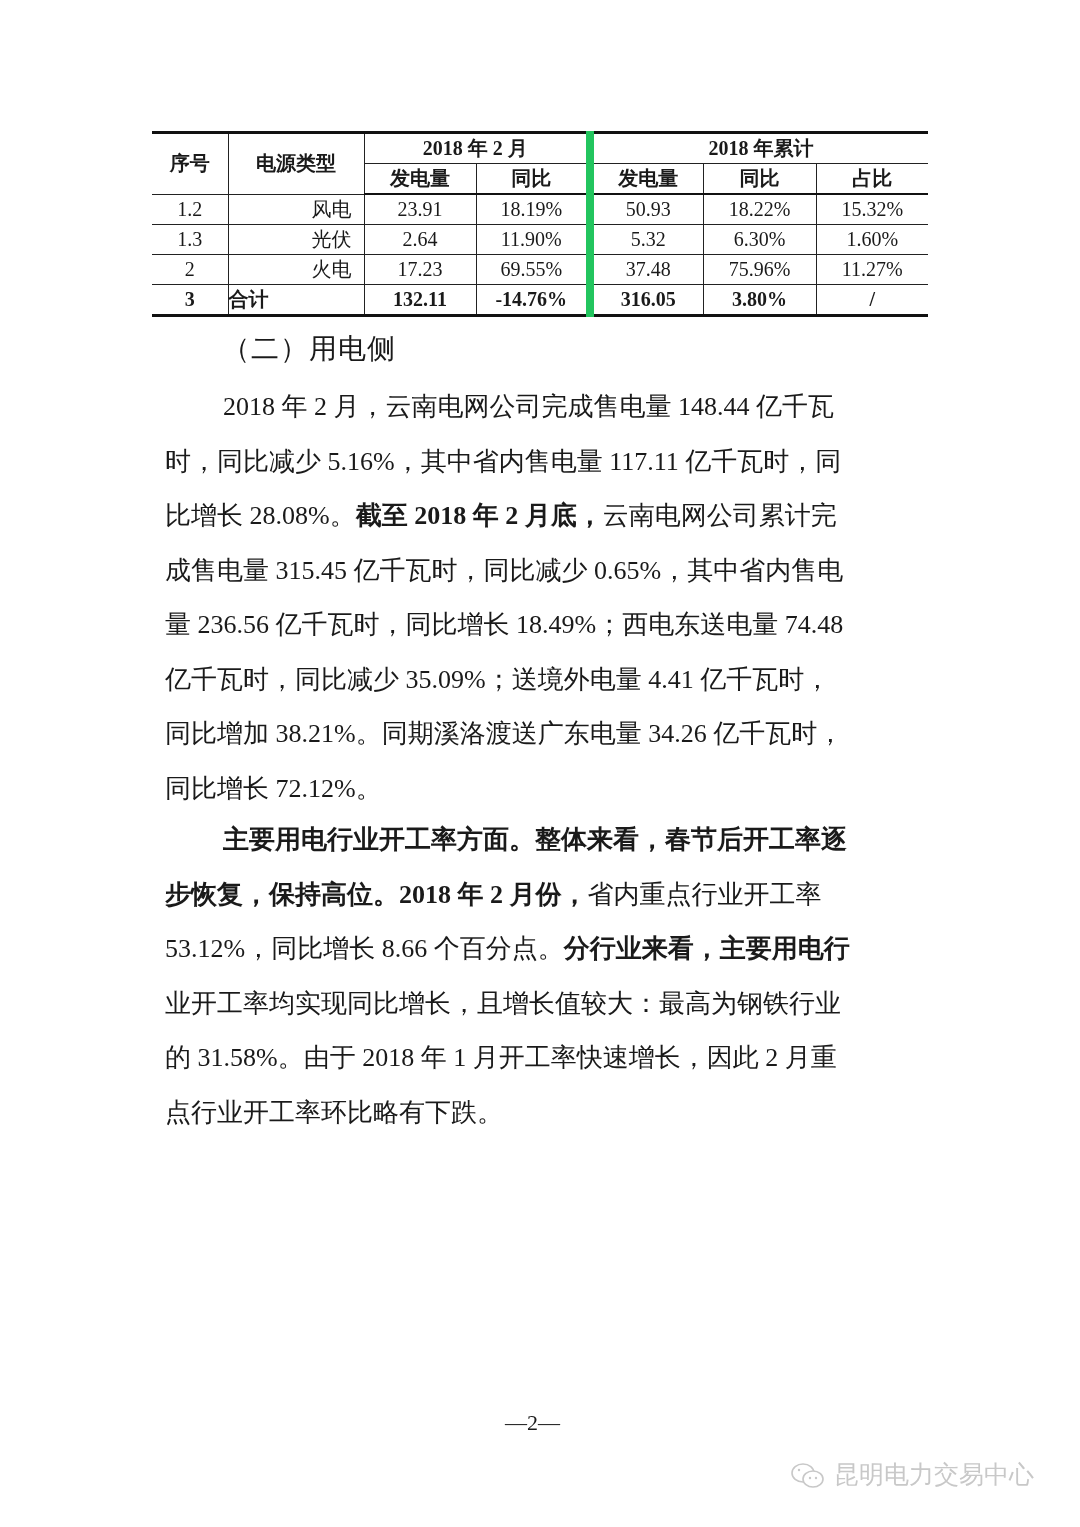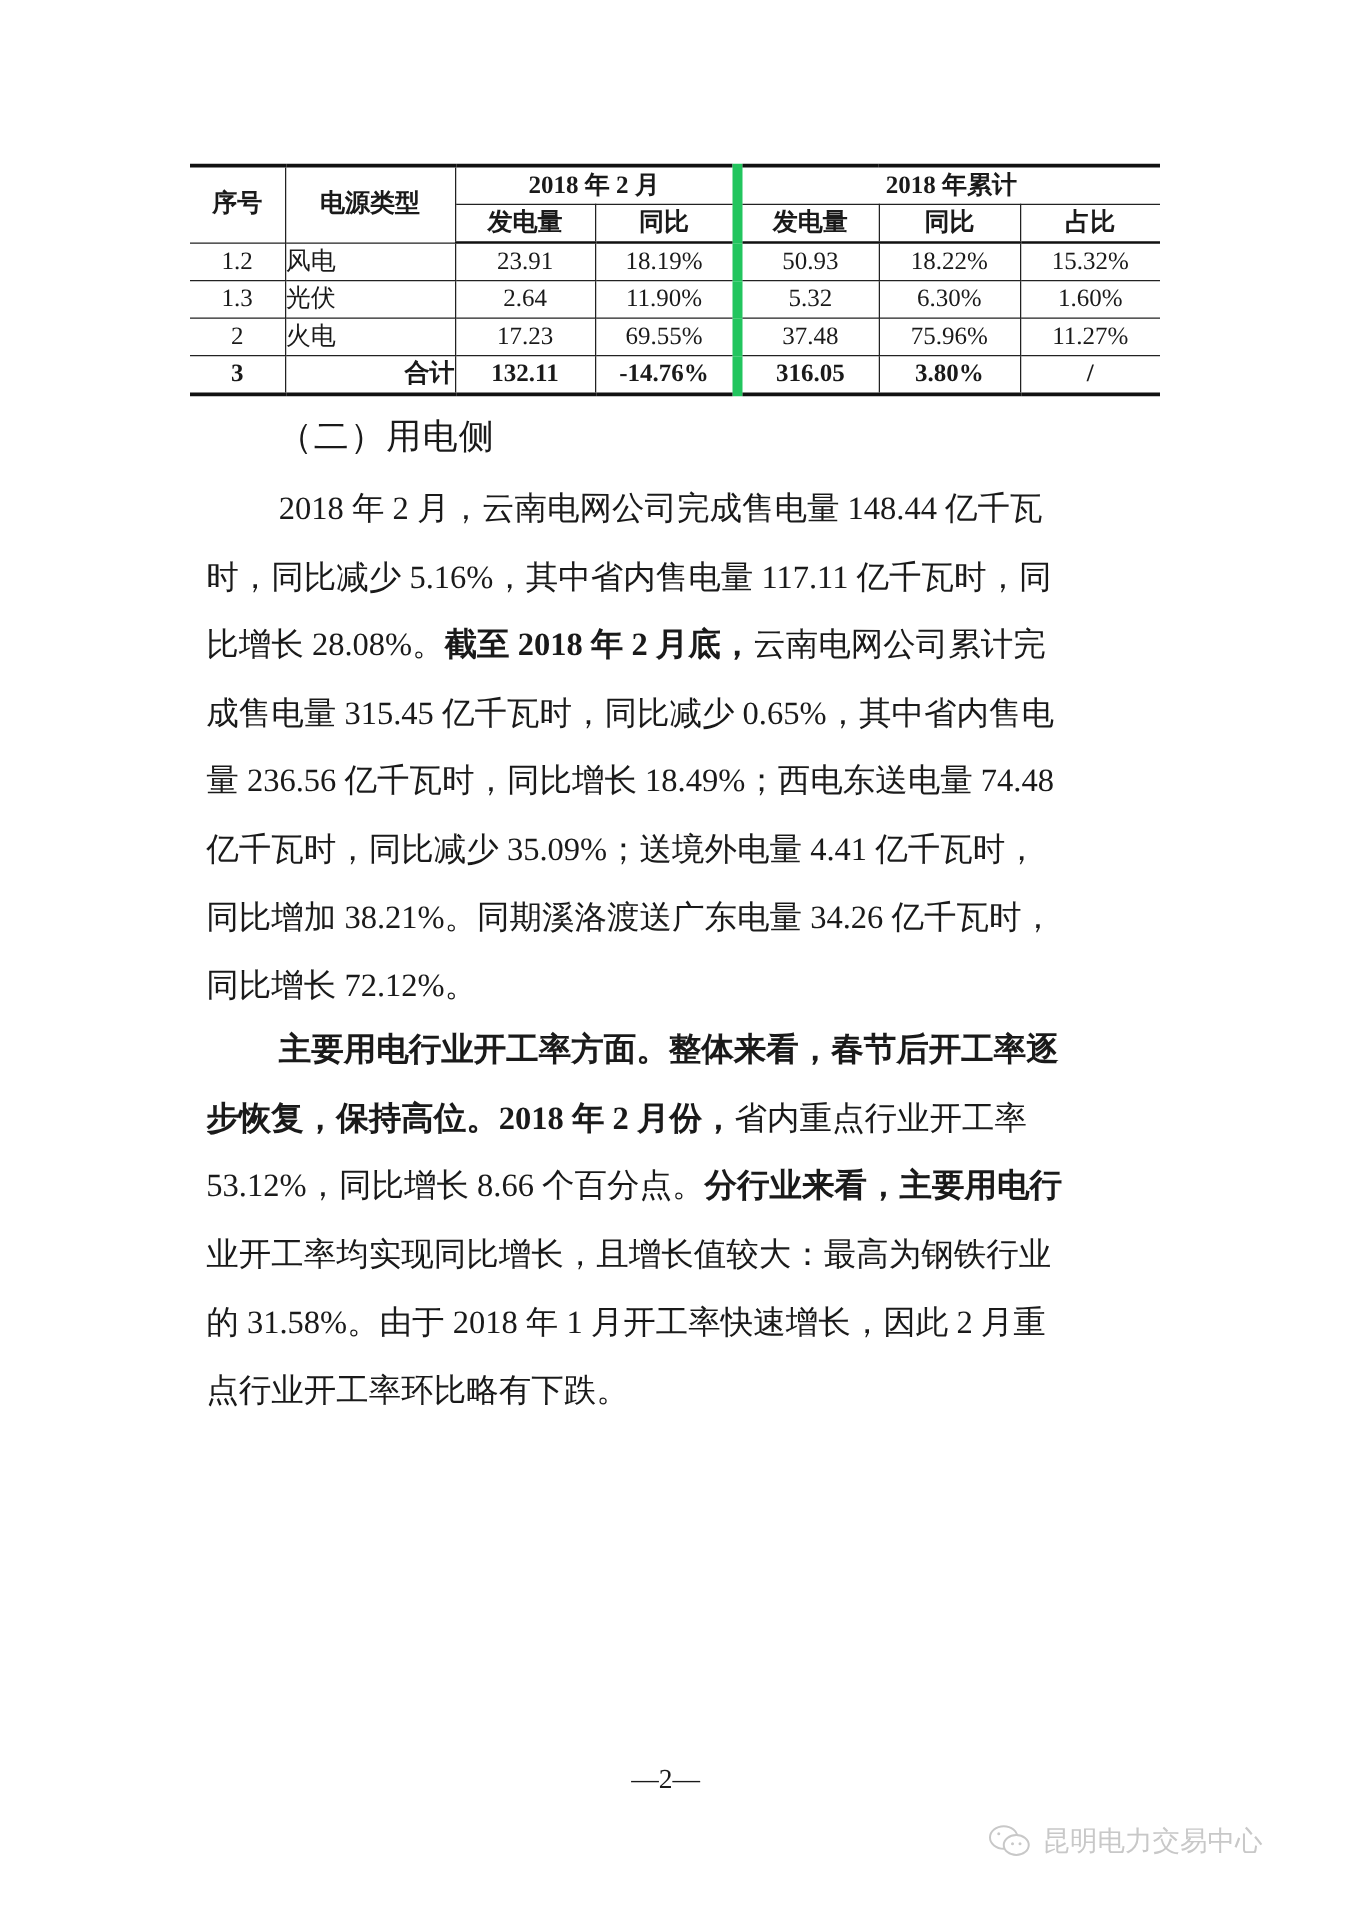--- a/index.html
+++ b/index.html
@@ -19,22 +19,22 @@
   }
   table.gen td, table.gen th {
     border: 1px solid #222;
     text-align: center; padding: 0; height: 29px; line-height: 29px;
     font-weight: normal;
   }
   table.gen tr.top th { border-top: 3px solid #111; }
   table.gen tr.sub td { border-bottom: 2px solid #111; }
   table.gen tr.total td { border-bottom: 3px solid #111; font-weight: bold; }
   table.gen th { font-weight: bold; }
-  table.gen td.type { text-align: left; padding-right: 12px; }
-  table.gen tr.total td.type { text-align: right; padding-right: 0; }
+  table.gen td.type { text-align: right; padding-right: 12px; }
+  table.gen tr.total td.type { text-align: left; padding-right: 0; }
   table.gen th.left, table.gen td.left { border-left: none; }
   table.gen th.right, table.gen td.right { border-right: none; }
   table.gen .vthick { border-right: 8px solid #22c55e; }
 
   
   .heading {
     position: absolute; left: 222px; top: 330px;
     font-family: Liberation Serif, serif;
     font-size: 28px; color: #1a1a1a; letter-spacing: 1px;
   }
@@ -52,21 +52,21 @@
 
   .pagenum {
     position: absolute; left: 505px; top: 1410px;
     font-family: "Liberation Serif", "DejaVu Serif", serif;
     font-size: 22px; color: #1a1a1a;
   }
   .watermark {
     position: absolute; left: 790px; top: 1458px;
     display: flex; align-items: flex-end; gap: 8px;
     font-family: Liberation Serif, serif;
-    font-size: 22px; color: #c8c8c8;
+    font-size: 25px; color: #c8c8c8;
   }
   .wm-icon { width: 36px; height: 30px; }
 </style>
 </head>
 <body>
 
 <div class="page">
 
   <table class="gen">
     <colgroup>

